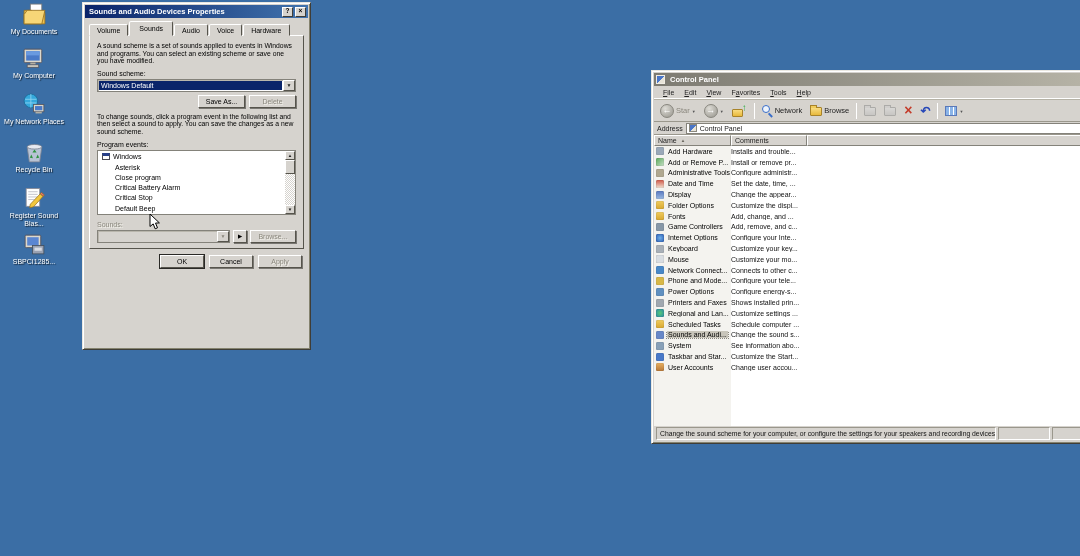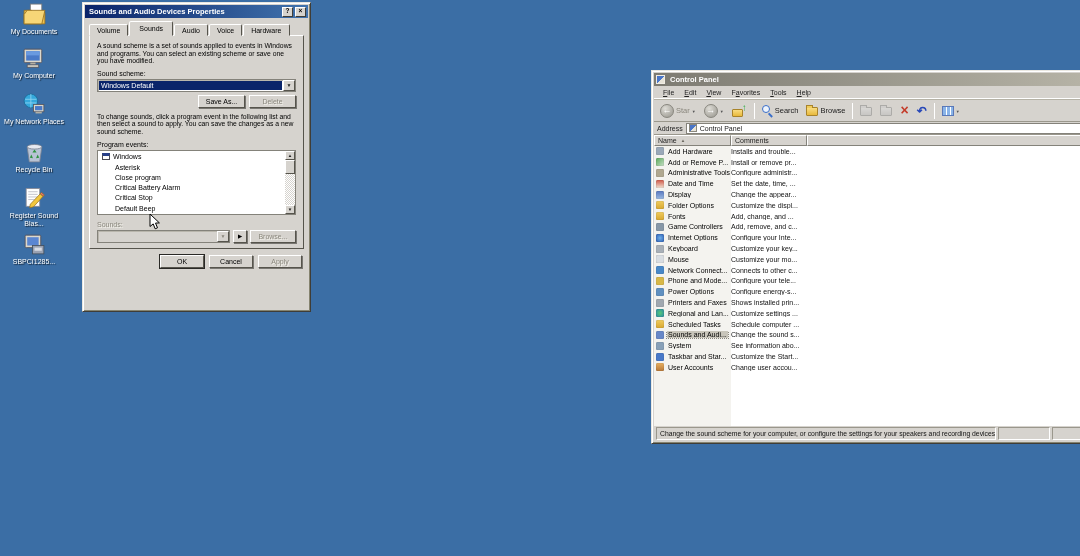--- a/index.html
+++ b/index.html
@@ -34,21 +34,21 @@
   .combo { height:13px; display:flex; background:#fff; border:1px solid #84827a; box-shadow:inset 1px 1px 0 #b9b6ac; }
   .comboval { flex:1; font-size:7px; display:flex; align-items:center; padding:0 2px; white-space:nowrap; overflow:hidden; }
   .combo.sel .comboval { background:#0a246a; color:#fff; margin:1px; }
   .combo.dis { background:#d6d3ce; }
   .combobtn { width:12px; flex:none; background:#d6d3ce; border:1px solid; border-color:#fff #56544c #56544c #fff;
               display:flex; align-items:center; justify-content:center; }
   .combobtn::after { content:"▼"; font-size:5px; color:#222; }
   .combo.dis .combobtn::after { color:#8a877d; }
 
   
-  #dialog { position:absolute; left:82px; top:2px; width:229px; height:310px; z-index:5; }
+  #dialog { position:absolute; left:82px; top:2px; width:229px; height:348px; z-index:5; }
   .tabs { display:flex; align-items:flex-end; height:15px; margin:3px 0 0 6px; position:relative; z-index:3; }
   .tab { height:12px; padding:0 7px; font-size:7px; display:flex; align-items:center; background:#d6d3ce;
          border:1px solid; border-color:#fff #56544c transparent #fff; border-radius:2px 2px 0 0; margin-right:1px; }
   .tab.active { height:15px; padding:0 9px; position:relative; z-index:4; box-shadow:0 2px 0 #d6d3ce; }
   .tabpage { margin:-1px 6px 0 6px; border:1px solid; border-color:#fff #56544c #56544c #fff;
              padding:6px 7px 5px 7px; height:214px; position:relative; z-index:2; background:#d6d3ce; }
   .desc { font-size:6.8px; line-height:7.6px; color:#000; }
   .lbl { font-size:7px; margin-top:5px; }
   .btnrow { display:flex; justify-content:flex-end; gap:4px; margin-top:3px; }
   .btnrow .xpbtn { width:47px; }
@@ -326,21 +326,21 @@
         <span class="caret"></span>
       </span>
       <span class="tbbtn">
         <span class="tico-up">
             <span class="fold"></span>
           </span>
       </span>
       <span class="tsep"></span>
       <span class="tbbtn">
         <span class="icon-search"></span>
-        <span class="tblabel">Search</span>
+        <span class="tblabel">Network</span>
       </span>
       <span class="tbbtn">
         <span class="icon-folder"></span>
         <span class="tblabel">Browse</span>
       </span>
       <span class="tsep"></span>
       <span class="tbbtn">
           <span class="icon-folder gray"></span>
         </span>
       <span class="tbbtn">

